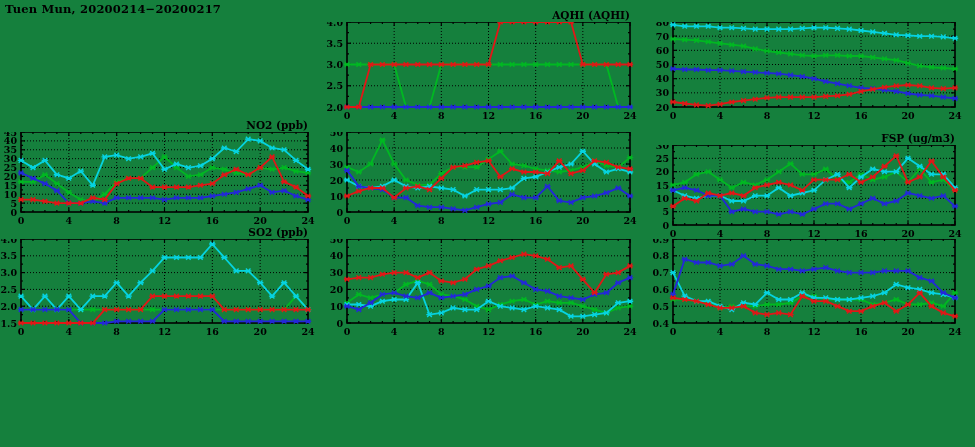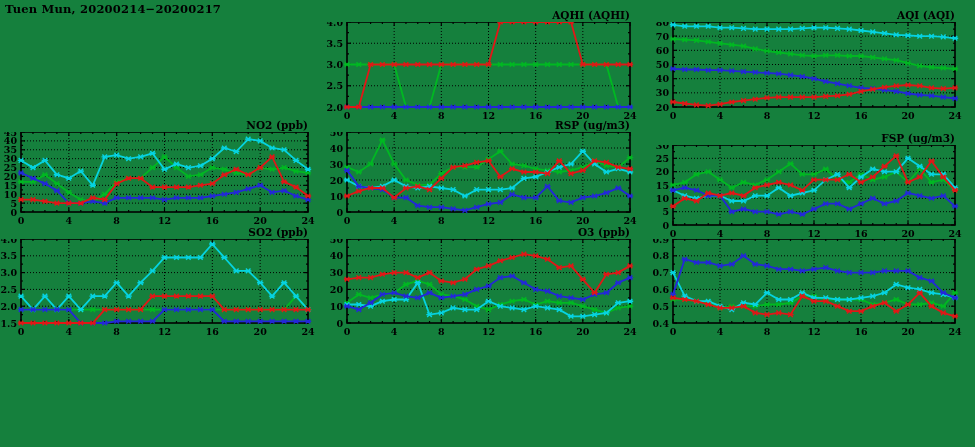--- a/index.html
+++ b/index.html
@@ -117,21 +117,20 @@
         <text x="313" y="97" class="xlab">24</text>
         <polyline points="30.0,42.5 41.8,42.5 53.6,42.5 65.4,42.5 77.2,42.5 89.0,85.0 100.8,85.0 112.5,85.0 124.3,42.5 136.1,42.5 147.9,42.5 159.7,42.5 171.5,42.5 183.3,42.5 195.1,42.5 206.9,42.5 218.7,42.5 230.5,42.5 242.3,42.5 254.0,42.5 265.8,42.5 277.6,42.5 289.4,42.5 301.2,85.0 313.0,85.0" fill="none" stroke="#00b822" stroke-width="1.8"></polyline>
         <path d="M26.8 42.5L33.2 42.5M27.7 40.2L32.3 44.8M27.7 44.8L32.3 40.2M38.6 42.5L45.0 42.5M39.5 40.2L44.1 44.8M39.5 44.8L44.1 40.2M50.4 42.5L56.8 42.5M51.3 40.2L55.9 44.8M51.3 44.8L55.9 40.2M62.2 42.5L68.6 42.5M63.1 40.2L67.7 44.8M63.1 44.8L67.7 40.2M74.0 42.5L80.4 42.5M74.9 40.2L79.5 44.8M74.9 44.8L79.5 40.2M85.8 85.0L92.2 85.0M86.7 82.7L91.3 87.3M86.7 87.3L91.3 82.7M97.5 85.0L104.0 85.0M98.5 82.7L103.0 87.3M98.5 87.3L103.0 82.7M109.3 85.0L115.7 85.0M110.2 82.7L114.8 87.3M110.2 87.3L114.8 82.7M121.1 42.5L127.5 42.5M122.0 40.2L126.6 44.8M122.0 44.8L126.6 40.2M132.9 42.5L139.3 42.5M133.8 40.2L138.4 44.8M133.8 44.8L138.4 40.2M144.7 42.5L151.1 42.5M145.6 40.2L150.2 44.8M145.6 44.8L150.2 40.2M156.5 42.5L162.9 42.5M157.4 40.2L162.0 44.8M157.4 44.8L162.0 40.2M168.3 42.5L174.7 42.5M169.2 40.2L173.8 44.8M169.2 44.8L173.8 40.2M180.1 42.5L186.5 42.5M181.0 40.2L185.6 44.8M181.0 44.8L185.6 40.2M191.9 42.5L198.3 42.5M192.8 40.2L197.4 44.8M192.8 44.8L197.4 40.2M203.7 42.5L210.1 42.5M204.6 40.2L209.2 44.8M204.6 44.8L209.2 40.2M215.5 42.5L221.9 42.5M216.4 40.2L221.0 44.8M216.4 44.8L221.0 40.2M227.3 42.5L233.7 42.5M228.2 40.2L232.8 44.8M228.2 44.8L232.8 40.2M239.1 42.5L245.4 42.5M239.9 40.2L244.6 44.8M239.9 44.8L244.6 40.2M250.8 42.5L257.2 42.5M251.7 40.2L256.3 44.8M251.7 44.8L256.3 40.2M262.6 42.5L269.0 42.5M263.5 40.2L268.1 44.8M263.5 44.8L268.1 40.2M274.4 42.5L280.8 42.5M275.3 40.2L279.9 44.8M275.3 44.8L279.9 40.2M286.2 42.5L292.6 42.5M287.1 40.2L291.7 44.8M287.1 44.8L291.7 40.2M298.0 85.0L304.4 85.0M298.9 82.7L303.5 87.3M298.9 87.3L303.5 82.7M309.8 85.0L316.2 85.0M310.7 82.7L315.3 87.3M310.7 87.3L315.3 82.7" stroke="#00b822" stroke-width="1.4" fill="none"></path>
         <polyline points="30.0,85.0 41.8,85.0 53.6,85.0 65.4,85.0 77.2,85.0 89.0,85.0 100.8,85.0 112.5,85.0 124.3,85.0 136.1,85.0 147.9,85.0 159.7,85.0 171.5,85.0 183.3,85.0 195.1,85.0 206.9,85.0 218.7,85.0 230.5,85.0 242.3,85.0 254.0,85.0 265.8,85.0 277.6,85.0 289.4,85.0 301.2,85.0 313.0,85.0" fill="none" stroke="#2328d8" stroke-width="1.8"></polyline>
         <path d="M26.8 85.0L33.2 85.0M27.7 82.7L32.3 87.3M27.7 87.3L32.3 82.7M38.6 85.0L45.0 85.0M39.5 82.7L44.1 87.3M39.5 87.3L44.1 82.7M50.4 85.0L56.8 85.0M51.3 82.7L55.9 87.3M51.3 87.3L55.9 82.7M62.2 85.0L68.6 85.0M63.1 82.7L67.7 87.3M63.1 87.3L67.7 82.7M74.0 85.0L80.4 85.0M74.9 82.7L79.5 87.3M74.9 87.3L79.5 82.7M85.8 85.0L92.2 85.0M86.7 82.7L91.3 87.3M86.7 87.3L91.3 82.7M97.5 85.0L104.0 85.0M98.5 82.7L103.0 87.3M98.5 87.3L103.0 82.7M109.3 85.0L115.7 85.0M110.2 82.7L114.8 87.3M110.2 87.3L114.8 82.7M121.1 85.0L127.5 85.0M122.0 82.7L126.6 87.3M122.0 87.3L126.6 82.7M132.9 85.0L139.3 85.0M133.8 82.7L138.4 87.3M133.8 87.3L138.4 82.7M144.7 85.0L151.1 85.0M145.6 82.7L150.2 87.3M145.6 87.3L150.2 82.7M156.5 85.0L162.9 85.0M157.4 82.7L162.0 87.3M157.4 87.3L162.0 82.7M168.3 85.0L174.7 85.0M169.2 82.7L173.8 87.3M169.2 87.3L173.8 82.7M180.1 85.0L186.5 85.0M181.0 82.7L185.6 87.3M181.0 87.3L185.6 82.7M191.9 85.0L198.3 85.0M192.8 82.7L197.4 87.3M192.8 87.3L197.4 82.7M203.7 85.0L210.1 85.0M204.6 82.7L209.2 87.3M204.6 87.3L209.2 82.7M215.5 85.0L221.9 85.0M216.4 82.7L221.0 87.3M216.4 87.3L221.0 82.7M227.3 85.0L233.7 85.0M228.2 82.7L232.8 87.3M228.2 87.3L232.8 82.7M239.1 85.0L245.4 85.0M239.9 82.7L244.6 87.3M239.9 87.3L244.6 82.7M250.8 85.0L257.2 85.0M251.7 82.7L256.3 87.3M251.7 87.3L256.3 82.7M262.6 85.0L269.0 85.0M263.5 82.7L268.1 87.3M263.5 87.3L268.1 82.7M274.4 85.0L280.8 85.0M275.3 82.7L279.9 87.3M275.3 87.3L279.9 82.7M286.2 85.0L292.6 85.0M287.1 82.7L291.7 87.3M287.1 87.3L291.7 82.7M298.0 85.0L304.4 85.0M298.9 82.7L303.5 87.3M298.9 87.3L303.5 82.7M309.8 85.0L316.2 85.0M310.7 82.7L315.3 87.3M310.7 87.3L315.3 82.7" stroke="#2328d8" stroke-width="1.4" fill="none"></path>
         <polyline points="30.0,85.0 41.8,85.0 53.6,42.5 65.4,42.5 77.2,42.5 89.0,42.5 100.8,42.5 112.5,42.5 124.3,42.5 136.1,42.5 147.9,42.5 159.7,42.5 171.5,42.5 183.3,0.0 195.1,0.0 206.9,0.0 218.7,0.0 230.5,0.0 242.3,0.0 254.0,0.0 265.8,42.5 277.6,42.5 289.4,42.5 301.2,42.5 313.0,42.5" fill="none" stroke="#e11717" stroke-width="1.8"></polyline>
         <path d="M26.8 85.0L33.2 85.0M27.7 82.7L32.3 87.3M27.7 87.3L32.3 82.7M38.6 85.0L45.0 85.0M39.5 82.7L44.1 87.3M39.5 87.3L44.1 82.7M50.4 42.5L56.8 42.5M51.3 40.2L55.9 44.8M51.3 44.8L55.9 40.2M62.2 42.5L68.6 42.5M63.1 40.2L67.7 44.8M63.1 44.8L67.7 40.2M74.0 42.5L80.4 42.5M74.9 40.2L79.5 44.8M74.9 44.8L79.5 40.2M85.8 42.5L92.2 42.5M86.7 40.2L91.3 44.8M86.7 44.8L91.3 40.2M97.5 42.5L104.0 42.5M98.5 40.2L103.0 44.8M98.5 44.8L103.0 40.2M109.3 42.5L115.7 42.5M110.2 40.2L114.8 44.8M110.2 44.8L114.8 40.2M121.1 42.5L127.5 42.5M122.0 40.2L126.6 44.8M122.0 44.8L126.6 40.2M132.9 42.5L139.3 42.5M133.8 40.2L138.4 44.8M133.8 44.8L138.4 40.2M144.7 42.5L151.1 42.5M145.6 40.2L150.2 44.8M145.6 44.8L150.2 40.2M156.5 42.5L162.9 42.5M157.4 40.2L162.0 44.8M157.4 44.8L162.0 40.2M168.3 42.5L174.7 42.5M169.2 40.2L173.8 44.8M169.2 44.8L173.8 40.2M180.1 0.0L186.5 0.0M181.0 -2.3L185.6 2.3M181.0 2.3L185.6 -2.3M191.9 0.0L198.3 0.0M192.8 -2.3L197.4 2.3M192.8 2.3L197.4 -2.3M203.7 0.0L210.1 0.0M204.6 -2.3L209.2 2.3M204.6 2.3L209.2 -2.3M215.5 0.0L221.9 0.0M216.4 -2.3L221.0 2.3M216.4 2.3L221.0 -2.3M227.3 0.0L233.7 0.0M228.2 -2.3L232.8 2.3M228.2 2.3L232.8 -2.3M239.1 0.0L245.4 0.0M239.9 -2.3L244.6 2.3M239.9 2.3L244.6 -2.3M250.8 0.0L257.2 0.0M251.7 -2.3L256.3 2.3M251.7 2.3L256.3 -2.3M262.6 42.5L269.0 42.5M263.5 40.2L268.1 44.8M263.5 44.8L268.1 40.2M274.4 42.5L280.8 42.5M275.3 40.2L279.9 44.8M275.3 44.8L279.9 40.2M286.2 42.5L292.6 42.5M287.1 40.2L291.7 44.8M287.1 44.8L291.7 40.2M298.0 42.5L304.4 42.5M298.9 40.2L303.5 44.8M298.9 44.8L303.5 40.2M309.8 42.5L316.2 42.5M310.7 40.2L315.3 44.8M310.7 44.8L315.3 40.2" stroke="#e11717" stroke-width="1.4" fill="none"></path>
       </svg>
     </div>
   <div class="chart" style="left: 643px; top: 9px; width: 320px; height: 114px;">
-    <div class="chart-title">AQI (AQI)</div>
   <svg width="320" height="101" style="position:absolute;left:0;top:13px">
         <line x1="30" x2="312" y1="70.83333333333334" y2="70.83333333333334" class="grid"></line>
         <line x1="30" x2="312" y1="56.66666666666667" y2="56.66666666666667" class="grid"></line>
         <line x1="30" x2="312" y1="42.5" y2="42.5" class="grid"></line>
         <line x1="30" x2="312" y1="28.333333333333336" y2="28.333333333333336" class="grid"></line>
         <line x1="30" x2="312" y1="14.166666666666664" y2="14.166666666666664" class="grid"></line>
         <line x1="77" x2="77" y1="0" y2="85" class="grid"></line>
         <line x1="124" x2="124" y1="0" y2="85" class="grid"></line>
         <line x1="171" x2="171" y1="0" y2="85" class="grid"></line>
         <line x1="218" x2="218" y1="0" y2="85" class="grid"></line>
@@ -363,21 +362,20 @@
         <path d="M26.8 49.8L33.2 49.8M27.7 47.5L32.3 52.1M27.7 52.1L32.3 47.5M38.8 49.8L45.2 49.8M39.7 47.5L44.3 52.1M39.7 52.1L44.3 47.5M50.7 42.7L57.1 42.7M51.6 40.4L56.2 45.0M51.6 45.0L56.2 40.4M62.7 51.6L69.1 51.6M63.6 49.3L68.2 53.9M63.6 53.9L68.2 49.3M74.6 60.4L81.0 60.4M75.5 58.1L80.1 62.7M75.5 62.7L80.1 58.1M86.6 67.6L93.0 67.6M87.5 65.3L92.1 69.9M87.5 69.9L92.1 65.3M98.5 69.3L105.0 69.3M99.5 67.0L104.0 71.6M99.5 71.6L104.0 67.0M110.5 62.2L116.9 62.2M111.4 59.9L116.0 64.5M111.4 64.5L116.0 59.9M122.5 49.8L128.9 49.8M123.4 47.5L128.0 52.1M123.4 52.1L128.0 47.5M134.4 46.2L140.8 46.2M135.3 43.9L139.9 48.5M135.3 48.5L139.9 43.9M146.4 46.2L152.8 46.2M147.3 43.9L151.9 48.5M147.3 48.5L151.9 43.9M158.3 35.6L164.7 35.6M159.2 33.3L163.8 37.9M159.2 37.9L163.8 33.3M170.3 24.9L176.7 24.9M171.2 22.6L175.8 27.2M171.2 27.2L175.8 22.6M182.3 35.6L188.7 35.6M183.2 33.3L187.8 37.9M183.2 37.9L187.8 33.3M194.2 44.4L200.6 44.4M195.1 42.1L199.7 46.7M195.1 46.7L199.7 42.1M206.2 42.7L212.6 42.7M207.1 40.4L211.7 45.0M207.1 45.0L211.7 40.4M218.1 35.6L224.5 35.6M219.0 33.3L223.6 37.9M219.0 37.9L223.6 33.3M230.1 37.3L236.5 37.3M231.0 35.0L235.6 39.6M231.0 39.6L235.6 35.0M242.1 40.9L248.4 40.9M242.9 38.6L247.6 43.2M242.9 43.2L247.6 38.6M254.0 42.7L260.4 42.7M254.9 40.4L259.5 45.0M254.9 45.0L259.5 40.4M266.0 35.6L272.4 35.6M266.9 33.3L271.5 37.9M266.9 37.9L271.5 33.3M277.9 37.3L284.3 37.3M278.8 35.0L283.4 39.6M278.8 39.6L283.4 35.0M289.9 35.6L296.3 35.6M290.8 33.3L295.4 37.9M290.8 37.9L295.4 33.3M301.8 39.1L308.2 39.1M302.7 36.8L307.3 41.4M302.7 41.4L307.3 36.8M313.8 40.9L320.2 40.9M314.7 38.6L319.3 43.2M314.7 43.2L319.3 38.6" stroke="#00b822" stroke-width="1.4" fill="none"></path>
         <polyline points="30.0,28.4 42.0,35.6 53.9,28.4 65.9,42.7 77.8,46.2 89.8,39.1 101.8,53.3 113.7,24.9 125.7,23.1 137.6,26.7 149.6,24.9 161.5,21.3 173.5,37.3 185.5,32.0 197.4,35.6 209.4,33.8 221.3,26.7 233.3,16.0 245.3,19.6 257.2,7.1 269.2,8.9 281.1,16.0 293.1,17.8 305.0,28.4 317.0,37.3" fill="none" stroke="#06d3e0" stroke-width="1.8"></polyline>
         <path d="M26.8 28.4L33.2 28.4M27.7 26.1L32.3 30.7M27.7 30.7L32.3 26.1M38.8 35.6L45.2 35.6M39.7 33.3L44.3 37.9M39.7 37.9L44.3 33.3M50.7 28.4L57.1 28.4M51.6 26.1L56.2 30.7M51.6 30.7L56.2 26.1M62.7 42.7L69.1 42.7M63.6 40.4L68.2 45.0M63.6 45.0L68.2 40.4M74.6 46.2L81.0 46.2M75.5 43.9L80.1 48.5M75.5 48.5L80.1 43.9M86.6 39.1L93.0 39.1M87.5 36.8L92.1 41.4M87.5 41.4L92.1 36.8M98.5 53.3L105.0 53.3M99.5 51.0L104.0 55.6M99.5 55.6L104.0 51.0M110.5 24.9L116.9 24.9M111.4 22.6L116.0 27.2M111.4 27.2L116.0 22.6M122.5 23.1L128.9 23.1M123.4 20.8L128.0 25.4M123.4 25.4L128.0 20.8M134.4 26.7L140.8 26.7M135.3 24.4L139.9 29.0M135.3 29.0L139.9 24.4M146.4 24.9L152.8 24.9M147.3 22.6L151.9 27.2M147.3 27.2L151.9 22.6M158.3 21.3L164.7 21.3M159.2 19.0L163.8 23.6M159.2 23.6L163.8 19.0M170.3 37.3L176.7 37.3M171.2 35.0L175.8 39.6M171.2 39.6L175.8 35.0M182.3 32.0L188.7 32.0M183.2 29.7L187.8 34.3M183.2 34.3L187.8 29.7M194.2 35.6L200.6 35.6M195.1 33.3L199.7 37.9M195.1 37.9L199.7 33.3M206.2 33.8L212.6 33.8M207.1 31.5L211.7 36.1M207.1 36.1L211.7 31.5M218.1 26.7L224.5 26.7M219.0 24.4L223.6 29.0M219.0 29.0L223.6 24.4M230.1 16.0L236.5 16.0M231.0 13.7L235.6 18.3M231.0 18.3L235.6 13.7M242.1 19.6L248.4 19.6M242.9 17.3L247.6 21.9M242.9 21.9L247.6 17.3M254.0 7.1L260.4 7.1M254.9 4.8L259.5 9.4M254.9 9.4L259.5 4.8M266.0 8.9L272.4 8.9M266.9 6.6L271.5 11.2M266.9 11.2L271.5 6.6M277.9 16.0L284.3 16.0M278.8 13.7L283.4 18.3M278.8 18.3L283.4 13.7M289.9 17.8L296.3 17.8M290.8 15.5L295.4 20.1M290.8 20.1L295.4 15.5M301.8 28.4L308.2 28.4M302.7 26.1L307.3 30.7M302.7 30.7L307.3 26.1M313.8 37.3L320.2 37.3M314.7 35.0L319.3 39.6M314.7 39.6L319.3 35.0" stroke="#06d3e0" stroke-width="1.4" fill="none"></path>
         <polyline points="30.0,40.9 42.0,46.2 53.9,51.6 65.9,58.7 77.8,71.1 89.8,71.1 101.8,69.3 113.7,71.1 125.7,65.8 137.6,65.8 149.6,65.8 161.5,65.8 173.5,67.6 185.5,65.8 197.4,65.8 209.4,65.8 221.3,64.0 233.3,62.2 245.3,60.4 257.2,56.9 269.2,53.3 281.1,60.4 293.1,58.7 305.0,64.0 317.0,67.6" fill="none" stroke="#2328d8" stroke-width="1.8"></polyline>
         <path d="M26.8 40.9L33.2 40.9M27.7 38.6L32.3 43.2M27.7 43.2L32.3 38.6M38.8 46.2L45.2 46.2M39.7 43.9L44.3 48.5M39.7 48.5L44.3 43.9M50.7 51.6L57.1 51.6M51.6 49.3L56.2 53.9M51.6 53.9L56.2 49.3M62.7 58.7L69.1 58.7M63.6 56.4L68.2 61.0M63.6 61.0L68.2 56.4M74.6 71.1L81.0 71.1M75.5 68.8L80.1 73.4M75.5 73.4L80.1 68.8M86.6 71.1L93.0 71.1M87.5 68.8L92.1 73.4M87.5 73.4L92.1 68.8M98.5 69.3L105.0 69.3M99.5 67.0L104.0 71.6M99.5 71.6L104.0 67.0M110.5 71.1L116.9 71.1M111.4 68.8L116.0 73.4M111.4 73.4L116.0 68.8M122.5 65.8L128.9 65.8M123.4 63.5L128.0 68.1M123.4 68.1L128.0 63.5M134.4 65.8L140.8 65.8M135.3 63.5L139.9 68.1M135.3 68.1L139.9 63.5M146.4 65.8L152.8 65.8M147.3 63.5L151.9 68.1M147.3 68.1L151.9 63.5M158.3 65.8L164.7 65.8M159.2 63.5L163.8 68.1M159.2 68.1L163.8 63.5M170.3 67.6L176.7 67.6M171.2 65.3L175.8 69.9M171.2 69.9L175.8 65.3M182.3 65.8L188.7 65.8M183.2 63.5L187.8 68.1M183.2 68.1L187.8 63.5M194.2 65.8L200.6 65.8M195.1 63.5L199.7 68.1M195.1 68.1L199.7 63.5M206.2 65.8L212.6 65.8M207.1 63.5L211.7 68.1M207.1 68.1L211.7 63.5M218.1 64.0L224.5 64.0M219.0 61.7L223.6 66.3M219.0 66.3L223.6 61.7M230.1 62.2L236.5 62.2M231.0 59.9L235.6 64.5M231.0 64.5L235.6 59.9M242.1 60.4L248.4 60.4M242.9 58.1L247.6 62.7M242.9 62.7L247.6 58.1M254.0 56.9L260.4 56.9M254.9 54.6L259.5 59.2M254.9 59.2L259.5 54.6M266.0 53.3L272.4 53.3M266.9 51.0L271.5 55.6M266.9 55.6L271.5 51.0M277.9 60.4L284.3 60.4M278.8 58.1L283.4 62.7M278.8 62.7L283.4 58.1M289.9 58.7L296.3 58.7M290.8 56.4L295.4 61.0M290.8 61.0L295.4 56.4M301.8 64.0L308.2 64.0M302.7 61.7L307.3 66.3M302.7 66.3L307.3 61.7M313.8 67.6L320.2 67.6M314.7 65.3L319.3 69.9M314.7 69.9L319.3 65.3" stroke="#2328d8" stroke-width="1.4" fill="none"></path>
         <polyline points="30.0,67.6 42.0,67.6 53.9,69.3 65.9,71.1 77.8,71.1 89.8,71.1 101.8,65.8 113.7,67.6 125.7,51.6 137.6,46.2 149.6,46.2 161.5,55.1 173.5,55.1 185.5,55.1 197.4,55.1 209.4,53.3 221.3,51.6 233.3,42.7 245.3,37.3 257.2,42.7 269.2,35.6 281.1,24.9 293.1,49.8 305.0,55.1 317.0,64.0" fill="none" stroke="#e11717" stroke-width="1.8"></polyline>
         <path d="M26.8 67.6L33.2 67.6M27.7 65.3L32.3 69.9M27.7 69.9L32.3 65.3M38.8 67.6L45.2 67.6M39.7 65.3L44.3 69.9M39.7 69.9L44.3 65.3M50.7 69.3L57.1 69.3M51.6 67.0L56.2 71.6M51.6 71.6L56.2 67.0M62.7 71.1L69.1 71.1M63.6 68.8L68.2 73.4M63.6 73.4L68.2 68.8M74.6 71.1L81.0 71.1M75.5 68.8L80.1 73.4M75.5 73.4L80.1 68.8M86.6 71.1L93.0 71.1M87.5 68.8L92.1 73.4M87.5 73.4L92.1 68.8M98.5 65.8L105.0 65.8M99.5 63.5L104.0 68.1M99.5 68.1L104.0 63.5M110.5 67.6L116.9 67.6M111.4 65.3L116.0 69.9M111.4 69.9L116.0 65.3M122.5 51.6L128.9 51.6M123.4 49.3L128.0 53.9M123.4 53.9L128.0 49.3M134.4 46.2L140.8 46.2M135.3 43.9L139.9 48.5M135.3 48.5L139.9 43.9M146.4 46.2L152.8 46.2M147.3 43.9L151.9 48.5M147.3 48.5L151.9 43.9M158.3 55.1L164.7 55.1M159.2 52.8L163.8 57.4M159.2 57.4L163.8 52.8M170.3 55.1L176.7 55.1M171.2 52.8L175.8 57.4M171.2 57.4L175.8 52.8M182.3 55.1L188.7 55.1M183.2 52.8L187.8 57.4M183.2 57.4L187.8 52.8M194.2 55.1L200.6 55.1M195.1 52.8L199.7 57.4M195.1 57.4L199.7 52.8M206.2 53.3L212.6 53.3M207.1 51.0L211.7 55.6M207.1 55.6L211.7 51.0M218.1 51.6L224.5 51.6M219.0 49.3L223.6 53.9M219.0 53.9L223.6 49.3M230.1 42.7L236.5 42.7M231.0 40.4L235.6 45.0M231.0 45.0L235.6 40.4M242.1 37.3L248.4 37.3M242.9 35.0L247.6 39.6M242.9 39.6L247.6 35.0M254.0 42.7L260.4 42.7M254.9 40.4L259.5 45.0M254.9 45.0L259.5 40.4M266.0 35.6L272.4 35.6M266.9 33.3L271.5 37.9M266.9 37.9L271.5 33.3M277.9 24.9L284.3 24.9M278.8 22.6L283.4 27.2M278.8 27.2L283.4 22.6M289.9 49.8L296.3 49.8M290.8 47.5L295.4 52.1M290.8 52.1L295.4 47.5M301.8 55.1L308.2 55.1M302.7 52.8L307.3 57.4M302.7 57.4L307.3 52.8M313.8 64.0L320.2 64.0M314.7 61.7L319.3 66.3M314.7 66.3L319.3 61.7" stroke="#e11717" stroke-width="1.4" fill="none"></path>
       </svg>
     </div>
   <div class="chart" style="left: 317px; top: 119px; width: 321px; height: 109px;">
-    <div class="chart-title">RSP (ug/m3)</div>
   <svg width="321" height="96" style="position:absolute;left:0;top:13px">
         <line x1="30" x2="313" y1="64" y2="64" class="grid"></line>
         <line x1="30" x2="313" y1="48" y2="48" class="grid"></line>
         <line x1="30" x2="313" y1="32" y2="32" class="grid"></line>
         <line x1="30" x2="313" y1="15.999999999999996" y2="15.999999999999996" class="grid"></line>
         <line x1="77.16666666666666" x2="77.16666666666666" y1="0" y2="80" class="grid"></line>
         <line x1="124.33333333333333" x2="124.33333333333333" y1="0" y2="80" class="grid"></line>
         <line x1="171.5" x2="171.5" y1="0" y2="80" class="grid"></line>
         <line x1="218.66666666666666" x2="218.66666666666666" y1="0" y2="80" class="grid"></line>
         <line x1="265.83333333333337" x2="265.83333333333337" y1="0" y2="80" class="grid"></line>
@@ -693,21 +691,20 @@
         <path d="M26.8 70.6L33.2 70.6M27.7 68.3L32.3 72.9M27.7 72.9L32.3 68.3M38.8 70.6L45.2 70.6M39.7 68.3L44.3 72.9M39.7 72.9L44.3 68.3M50.7 70.6L57.1 70.6M51.6 68.3L56.2 72.9M51.6 72.9L56.2 68.3M62.7 70.6L69.1 70.6M63.6 68.3L68.2 72.9M63.6 72.9L68.2 68.3M74.6 70.6L81.0 70.6M75.5 68.3L80.1 72.9M75.5 72.9L80.1 68.3M86.6 70.6L93.0 70.6M87.5 68.3L92.1 72.9M87.5 72.9L92.1 68.3M98.5 70.6L105.0 70.6M99.5 68.3L104.0 72.9M99.5 72.9L104.0 68.3M110.5 70.6L116.9 70.6M111.4 68.3L116.0 72.9M111.4 72.9L116.0 68.3M122.5 70.6L128.9 70.6M123.4 68.3L128.0 72.9M123.4 72.9L128.0 68.3M134.4 70.6L140.8 70.6M135.3 68.3L139.9 72.9M135.3 72.9L139.9 68.3M146.4 70.6L152.8 70.6M147.3 68.3L151.9 72.9M147.3 72.9L151.9 68.3M158.3 70.6L164.7 70.6M159.2 68.3L163.8 72.9M159.2 72.9L163.8 68.3M170.3 70.6L176.7 70.6M171.2 68.3L175.8 72.9M171.2 72.9L175.8 68.3M182.3 70.6L188.7 70.6M183.2 68.3L187.8 72.9M183.2 72.9L187.8 68.3M194.2 70.6L200.6 70.6M195.1 68.3L199.7 72.9M195.1 72.9L199.7 68.3M206.2 70.6L212.6 70.6M207.1 68.3L211.7 72.9M207.1 72.9L211.7 68.3M218.1 70.6L224.5 70.6M219.0 68.3L223.6 72.9M219.0 72.9L223.6 68.3M230.1 70.6L236.5 70.6M231.0 68.3L235.6 72.9M231.0 72.9L235.6 68.3M242.1 70.6L248.4 70.6M242.9 68.3L247.6 72.9M242.9 72.9L247.6 68.3M254.0 70.6L260.4 70.6M254.9 68.3L259.5 72.9M254.9 72.9L259.5 68.3M266.0 70.6L272.4 70.6M266.9 68.3L271.5 72.9M266.9 72.9L271.5 68.3M277.9 70.6L284.3 70.6M278.8 68.3L283.4 72.9M278.8 72.9L283.4 68.3M289.9 70.6L296.3 70.6M290.8 68.3L295.4 72.9M290.8 72.9L295.4 68.3M301.8 57.1L308.2 57.1M302.7 54.8L307.3 59.4M302.7 59.4L307.3 54.8M313.8 70.6L320.2 70.6M314.7 68.3L319.3 72.9M314.7 72.9L319.3 68.3" stroke="#00b822" stroke-width="1.4" fill="none"></path>
         <polyline points="30.0,57.1 42.0,70.6 53.9,57.1 65.9,70.6 77.8,57.1 89.8,70.6 101.8,57.1 113.7,57.1 125.7,43.7 137.6,57.1 149.6,43.7 161.5,31.9 173.5,18.5 185.5,18.5 197.4,18.5 209.4,18.5 221.3,5.0 233.3,18.5 245.3,31.9 257.2,31.9 269.2,43.7 281.1,57.1 293.1,43.7 305.0,57.1 317.0,70.6" fill="none" stroke="#06d3e0" stroke-width="1.8"></polyline>
         <path d="M26.8 57.1L33.2 57.1M27.7 54.8L32.3 59.4M27.7 59.4L32.3 54.8M38.8 70.6L45.2 70.6M39.7 68.3L44.3 72.9M39.7 72.9L44.3 68.3M50.7 57.1L57.1 57.1M51.6 54.8L56.2 59.4M51.6 59.4L56.2 54.8M62.7 70.6L69.1 70.6M63.6 68.3L68.2 72.9M63.6 72.9L68.2 68.3M74.6 57.1L81.0 57.1M75.5 54.8L80.1 59.4M75.5 59.4L80.1 54.8M86.6 70.6L93.0 70.6M87.5 68.3L92.1 72.9M87.5 72.9L92.1 68.3M98.5 57.1L105.0 57.1M99.5 54.8L104.0 59.4M99.5 59.4L104.0 54.8M110.5 57.1L116.9 57.1M111.4 54.8L116.0 59.4M111.4 59.4L116.0 54.8M122.5 43.7L128.9 43.7M123.4 41.4L128.0 46.0M123.4 46.0L128.0 41.4M134.4 57.1L140.8 57.1M135.3 54.8L139.9 59.4M135.3 59.4L139.9 54.8M146.4 43.7L152.8 43.7M147.3 41.4L151.9 46.0M147.3 46.0L151.9 41.4M158.3 31.9L164.7 31.9M159.2 29.6L163.8 34.2M159.2 34.2L163.8 29.6M170.3 18.5L176.7 18.5M171.2 16.2L175.8 20.8M171.2 20.8L175.8 16.2M182.3 18.5L188.7 18.5M183.2 16.2L187.8 20.8M183.2 20.8L187.8 16.2M194.2 18.5L200.6 18.5M195.1 16.2L199.7 20.8M195.1 20.8L199.7 16.2M206.2 18.5L212.6 18.5M207.1 16.2L211.7 20.8M207.1 20.8L211.7 16.2M218.1 5.0L224.5 5.0M219.0 2.7L223.6 7.3M219.0 7.3L223.6 2.7M230.1 18.5L236.5 18.5M231.0 16.2L235.6 20.8M231.0 20.8L235.6 16.2M242.1 31.9L248.4 31.9M242.9 29.6L247.6 34.2M242.9 34.2L247.6 29.6M254.0 31.9L260.4 31.9M254.9 29.6L259.5 34.2M254.9 34.2L259.5 29.6M266.0 43.7L272.4 43.7M266.9 41.4L271.5 46.0M266.9 46.0L271.5 41.4M277.9 57.1L284.3 57.1M278.8 54.8L283.4 59.4M278.8 59.4L283.4 54.8M289.9 43.7L296.3 43.7M290.8 41.4L295.4 46.0M290.8 46.0L295.4 41.4M301.8 57.1L308.2 57.1M302.7 54.8L307.3 59.4M302.7 59.4L307.3 54.8M313.8 70.6L320.2 70.6M314.7 68.3L319.3 72.9M314.7 72.9L319.3 68.3" stroke="#06d3e0" stroke-width="1.4" fill="none"></path>
         <polyline points="30.0,70.6 42.0,70.6 53.9,70.6 65.9,70.6 77.8,70.6 89.8,84.0 101.8,84.0 113.7,84.0 125.7,82.3 137.6,82.3 149.6,82.3 161.5,82.3 173.5,70.6 185.5,70.6 197.4,70.6 209.4,70.6 221.3,70.6 233.3,82.3 245.3,82.3 257.2,82.3 269.2,82.3 281.1,82.3 293.1,82.3 305.0,82.3 317.0,82.3" fill="none" stroke="#2328d8" stroke-width="1.8"></polyline>
         <path d="M26.8 70.6L33.2 70.6M27.7 68.3L32.3 72.9M27.7 72.9L32.3 68.3M38.8 70.6L45.2 70.6M39.7 68.3L44.3 72.9M39.7 72.9L44.3 68.3M50.7 70.6L57.1 70.6M51.6 68.3L56.2 72.9M51.6 72.9L56.2 68.3M62.7 70.6L69.1 70.6M63.6 68.3L68.2 72.9M63.6 72.9L68.2 68.3M74.6 70.6L81.0 70.6M75.5 68.3L80.1 72.9M75.5 72.9L80.1 68.3M86.6 84.0L93.0 84.0M87.5 81.7L92.1 86.3M87.5 86.3L92.1 81.7M98.5 84.0L105.0 84.0M99.5 81.7L104.0 86.3M99.5 86.3L104.0 81.7M110.5 84.0L116.9 84.0M111.4 81.7L116.0 86.3M111.4 86.3L116.0 81.7M122.5 82.3L128.9 82.3M123.4 80.0L128.0 84.6M123.4 84.6L128.0 80.0M134.4 82.3L140.8 82.3M135.3 80.0L139.9 84.6M135.3 84.6L139.9 80.0M146.4 82.3L152.8 82.3M147.3 80.0L151.9 84.6M147.3 84.6L151.9 80.0M158.3 82.3L164.7 82.3M159.2 80.0L163.8 84.6M159.2 84.6L163.8 80.0M170.3 70.6L176.7 70.6M171.2 68.3L175.8 72.9M171.2 72.9L175.8 68.3M182.3 70.6L188.7 70.6M183.2 68.3L187.8 72.9M183.2 72.9L187.8 68.3M194.2 70.6L200.6 70.6M195.1 68.3L199.7 72.9M195.1 72.9L199.7 68.3M206.2 70.6L212.6 70.6M207.1 68.3L211.7 72.9M207.1 72.9L211.7 68.3M218.1 70.6L224.5 70.6M219.0 68.3L223.6 72.9M219.0 72.9L223.6 68.3M230.1 82.3L236.5 82.3M231.0 80.0L235.6 84.6M231.0 84.6L235.6 80.0M242.1 82.3L248.4 82.3M242.9 80.0L247.6 84.6M242.9 84.6L247.6 80.0M254.0 82.3L260.4 82.3M254.9 80.0L259.5 84.6M254.9 84.6L259.5 80.0M266.0 82.3L272.4 82.3M266.9 80.0L271.5 84.6M266.9 84.6L271.5 80.0M277.9 82.3L284.3 82.3M278.8 80.0L283.4 84.6M278.8 84.6L283.4 80.0M289.9 82.3L296.3 82.3M290.8 80.0L295.4 84.6M290.8 84.6L295.4 80.0M301.8 82.3L308.2 82.3M302.7 80.0L307.3 84.6M302.7 84.6L307.3 80.0M313.8 82.3L320.2 82.3M314.7 80.0L319.3 84.6M314.7 84.6L319.3 80.0" stroke="#2328d8" stroke-width="1.4" fill="none"></path>
         <polyline points="30.0,84.0 42.0,84.0 53.9,84.0 65.9,84.0 77.8,84.0 89.8,84.0 101.8,84.0 113.7,70.6 125.7,70.6 137.6,70.6 149.6,70.6 161.5,57.1 173.5,57.1 185.5,57.1 197.4,57.1 209.4,57.1 221.3,57.1 233.3,70.6 245.3,70.6 257.2,70.6 269.2,70.6 281.1,70.6 293.1,70.6 305.0,70.6 317.0,70.6" fill="none" stroke="#e11717" stroke-width="1.8"></polyline>
         <path d="M26.8 84.0L33.2 84.0M27.7 81.7L32.3 86.3M27.7 86.3L32.3 81.7M38.8 84.0L45.2 84.0M39.7 81.7L44.3 86.3M39.7 86.3L44.3 81.7M50.7 84.0L57.1 84.0M51.6 81.7L56.2 86.3M51.6 86.3L56.2 81.7M62.7 84.0L69.1 84.0M63.6 81.7L68.2 86.3M63.6 86.3L68.2 81.7M74.6 84.0L81.0 84.0M75.5 81.7L80.1 86.3M75.5 86.3L80.1 81.7M86.6 84.0L93.0 84.0M87.5 81.7L92.1 86.3M87.5 86.3L92.1 81.7M98.5 84.0L105.0 84.0M99.5 81.7L104.0 86.3M99.5 86.3L104.0 81.7M110.5 70.6L116.9 70.6M111.4 68.3L116.0 72.9M111.4 72.9L116.0 68.3M122.5 70.6L128.9 70.6M123.4 68.3L128.0 72.9M123.4 72.9L128.0 68.3M134.4 70.6L140.8 70.6M135.3 68.3L139.9 72.9M135.3 72.9L139.9 68.3M146.4 70.6L152.8 70.6M147.3 68.3L151.9 72.9M147.3 72.9L151.9 68.3M158.3 57.1L164.7 57.1M159.2 54.8L163.8 59.4M159.2 59.4L163.8 54.8M170.3 57.1L176.7 57.1M171.2 54.8L175.8 59.4M171.2 59.4L175.8 54.8M182.3 57.1L188.7 57.1M183.2 54.8L187.8 59.4M183.2 59.4L187.8 54.8M194.2 57.1L200.6 57.1M195.1 54.8L199.7 59.4M195.1 59.4L199.7 54.8M206.2 57.1L212.6 57.1M207.1 54.8L211.7 59.4M207.1 59.4L211.7 54.8M218.1 57.1L224.5 57.1M219.0 54.8L223.6 59.4M219.0 59.4L223.6 54.8M230.1 70.6L236.5 70.6M231.0 68.3L235.6 72.9M231.0 72.9L235.6 68.3M242.1 70.6L248.4 70.6M242.9 68.3L247.6 72.9M242.9 72.9L247.6 68.3M254.0 70.6L260.4 70.6M254.9 68.3L259.5 72.9M254.9 72.9L259.5 68.3M266.0 70.6L272.4 70.6M266.9 68.3L271.5 72.9M266.9 72.9L271.5 68.3M277.9 70.6L284.3 70.6M278.8 68.3L283.4 72.9M278.8 72.9L283.4 68.3M289.9 70.6L296.3 70.6M290.8 68.3L295.4 72.9M290.8 72.9L295.4 68.3M301.8 70.6L308.2 70.6M302.7 68.3L307.3 72.9M302.7 72.9L307.3 68.3M313.8 70.6L320.2 70.6M314.7 68.3L319.3 72.9M314.7 72.9L319.3 68.3" stroke="#e11717" stroke-width="1.4" fill="none"></path>
       </svg>
     </div>
   <div class="chart" style="left: 317px; top: 226px; width: 321px; height: 113px;">
-    <div class="chart-title">O3 (ppb)</div>
   <svg width="321" height="100" style="position:absolute;left:0;top:13px">
         <line x1="30" x2="313" y1="67.2" y2="67.2" class="grid"></line>
         <line x1="30" x2="313" y1="50.4" y2="50.4" class="grid"></line>
         <line x1="30" x2="313" y1="33.6" y2="33.6" class="grid"></line>
         <line x1="30" x2="313" y1="16.799999999999997" y2="16.799999999999997" class="grid"></line>
         <line x1="77.16666666666666" x2="77.16666666666666" y1="0" y2="84" class="grid"></line>
         <line x1="124.33333333333333" x2="124.33333333333333" y1="0" y2="84" class="grid"></line>
         <line x1="171.5" x2="171.5" y1="0" y2="84" class="grid"></line>
         <line x1="218.66666666666666" x2="218.66666666666666" y1="0" y2="84" class="grid"></line>
         <line x1="265.83333333333337" x2="265.83333333333337" y1="0" y2="84" class="grid"></line>

